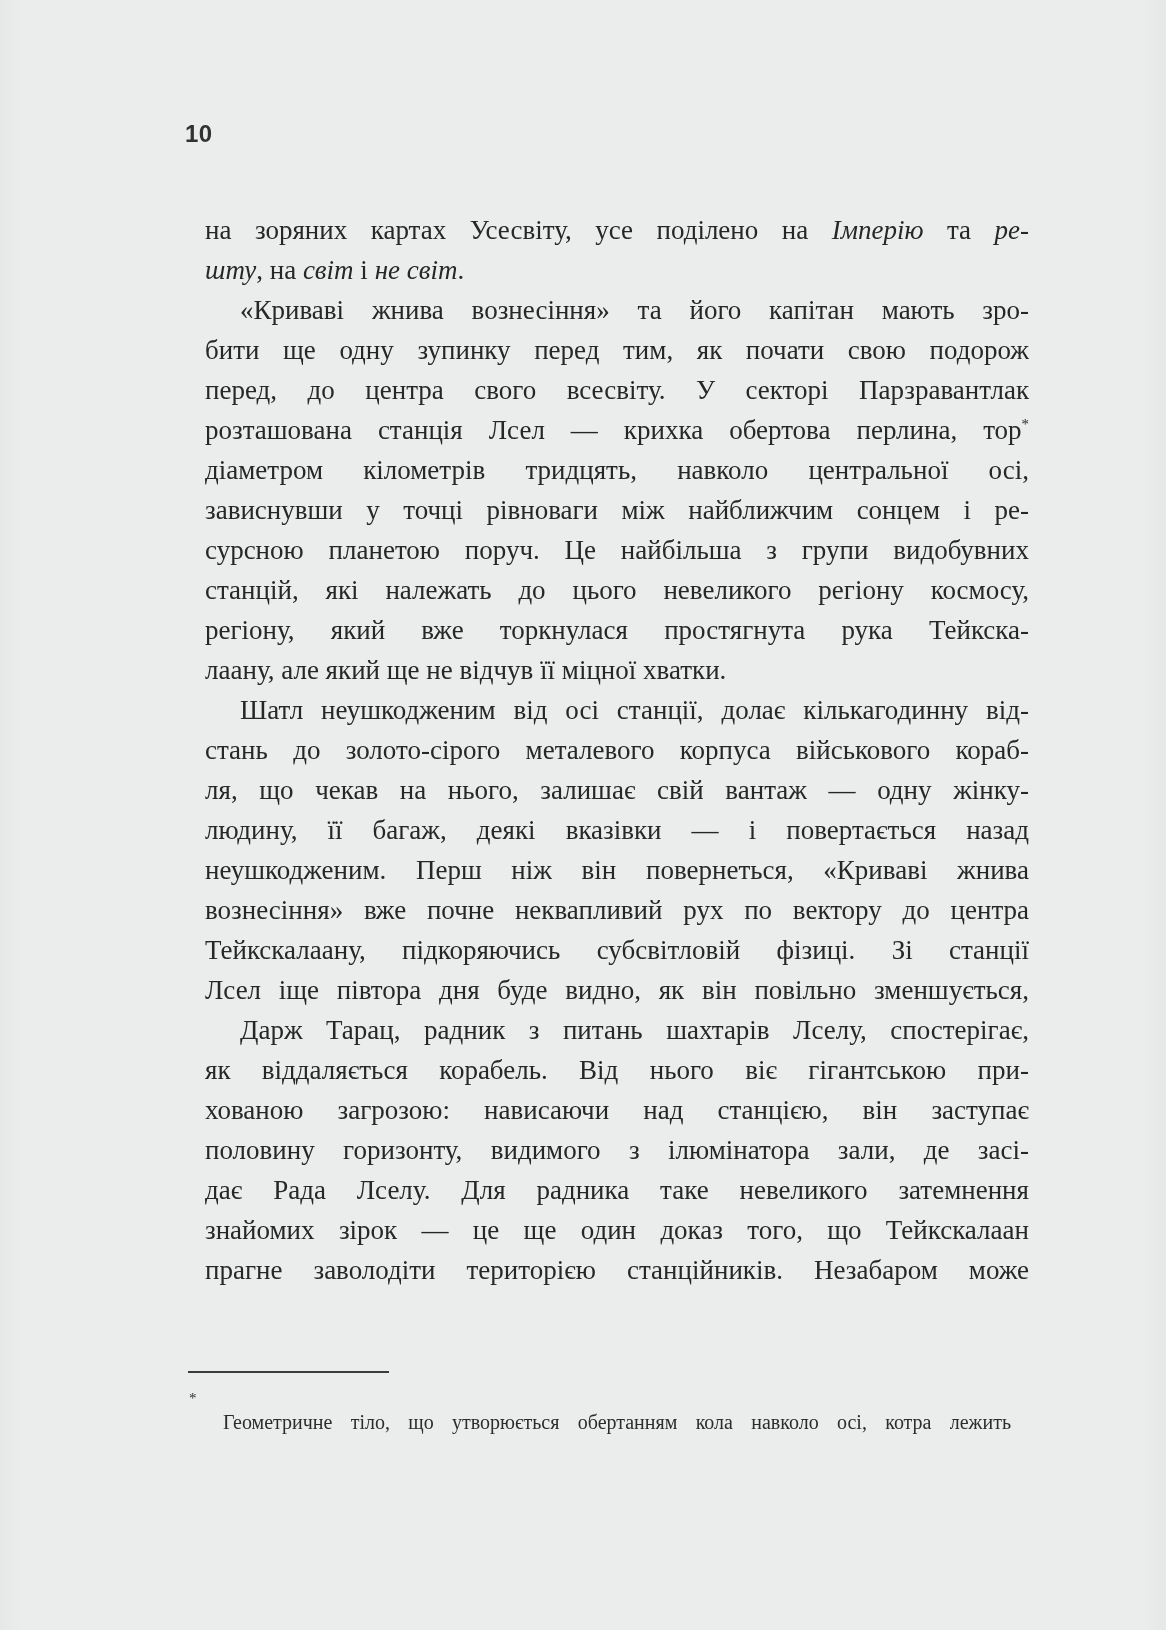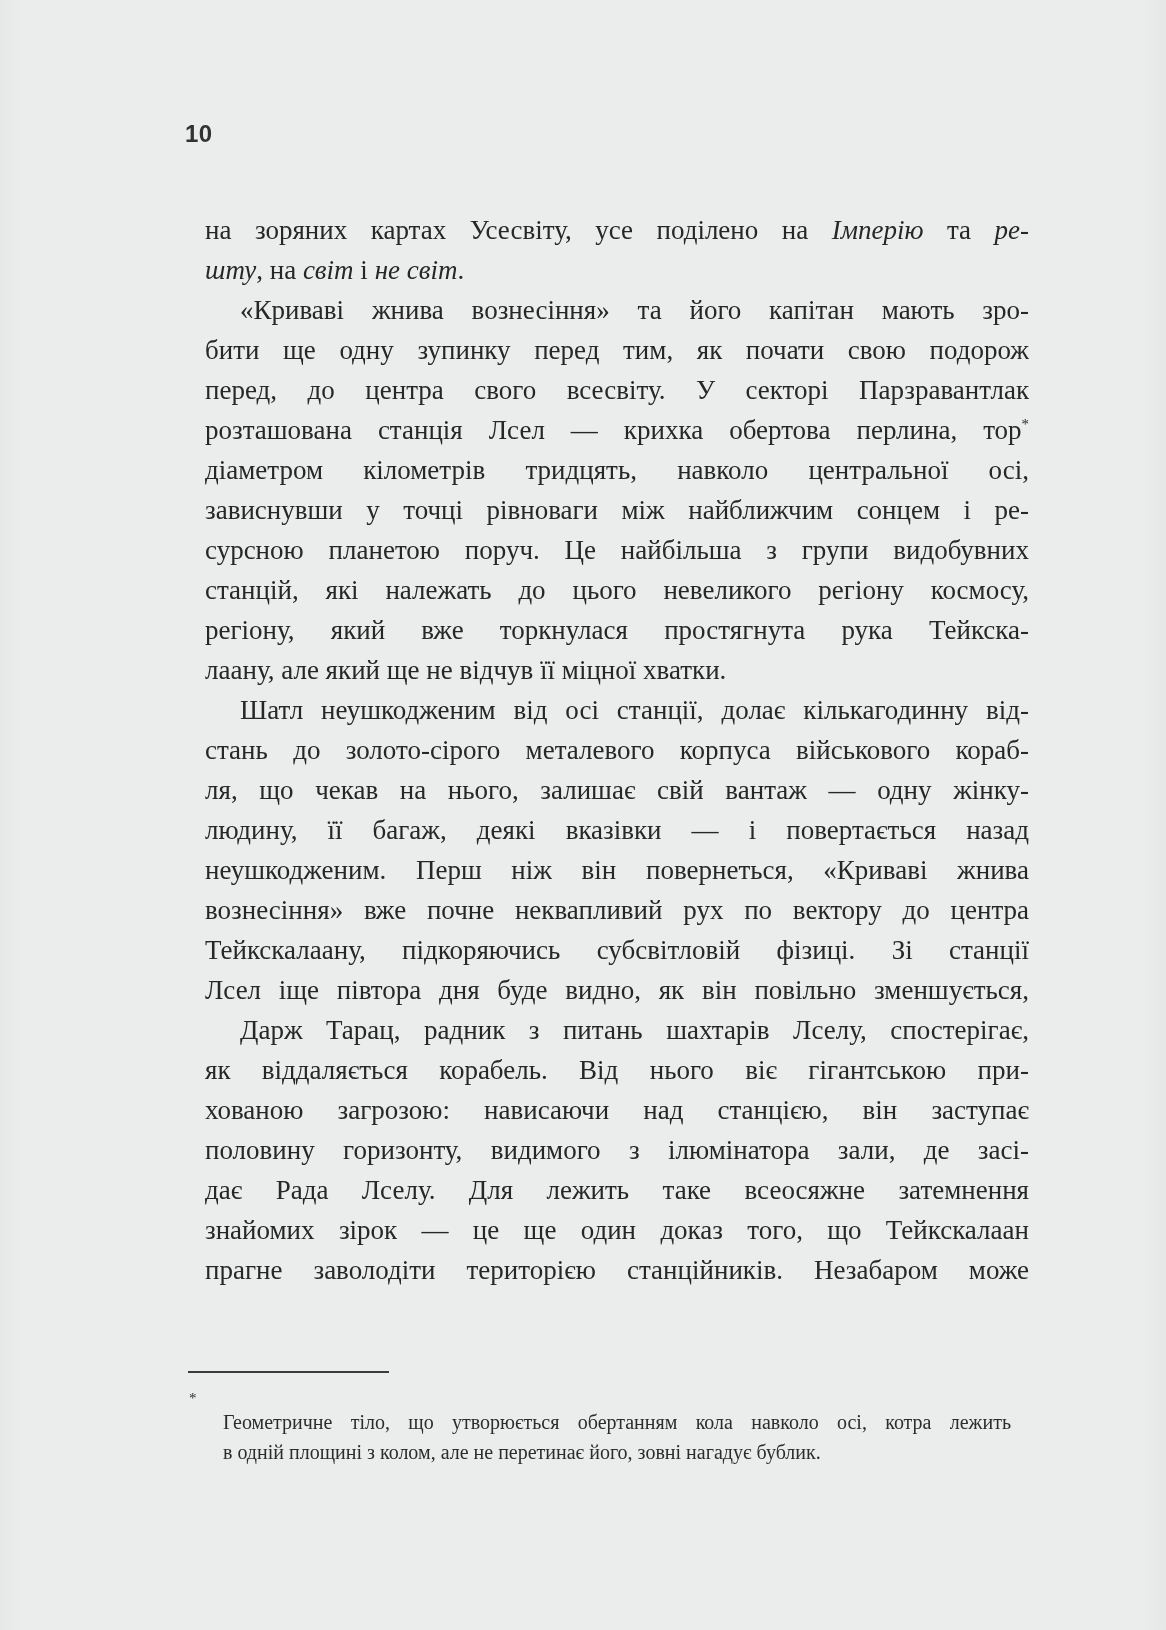--- a/index.html
+++ b/index.html
@@ -113,29 +113,28 @@
         <div class="line"><span>неушкодженим. Перш ніж він повернеться, «Криваві жнива</span></div>
         <div class="line"><span>вознесіння» вже почне неквапливий рух по вектору до центра</span></div>
         <div class="line"><span>Тейкскалаану, підкоряючись субсвітловій фізиці. Зі станції</span></div>
         <div class="line"><span>Лсел іще півтора дня буде видно, як він повільно зменшується,</span></div>
       </div>
     <div class="paragraph">
         <div class="line indent"><span>Дарж Тарац, радник з питань шахтарів Лселу, спостерігає,</span></div>
         <div class="line"><span>як віддаляється корабель. Від нього віє гігантською при-</span></div>
         <div class="line"><span>хованою загрозою: нависаючи над станцією, він заступає</span></div>
         <div class="line"><span>половину горизонту, видимого з ілюмінатора зали, де засі-</span></div>
-        <div class="line"><span>дає Рада Лселу. Для лежить таке всеосяжне затемнення</span></div>
+        <div class="line"><span>дає Рада Лселу. Для радника таке невеликого затемнення</span></div>
         <div class="line"><span>знайомих зірок — це ще один доказ того, що Тейкскалаан</span></div>
         <div class="line"><span>прагне заволодіти територією станційників. Незабаром може</span></div>
       </div>
   </div>
 
   <div class="footnote-rule"></div>
 
   <div class="footnote">
     <span class="footnote-marker">*</span>
     <div class="footnote-text">
         <div class="line"><span>Геометричне тіло, що утворюється обертанням кола навколо осі, котра лежить</span></div>
-        <div class="line last"><span>в одній площині з колом, але не перетинає його, зовні нагадує бублик.</span></div>
       </div>
   </div>
 
 </div>
 
 </body></html>

